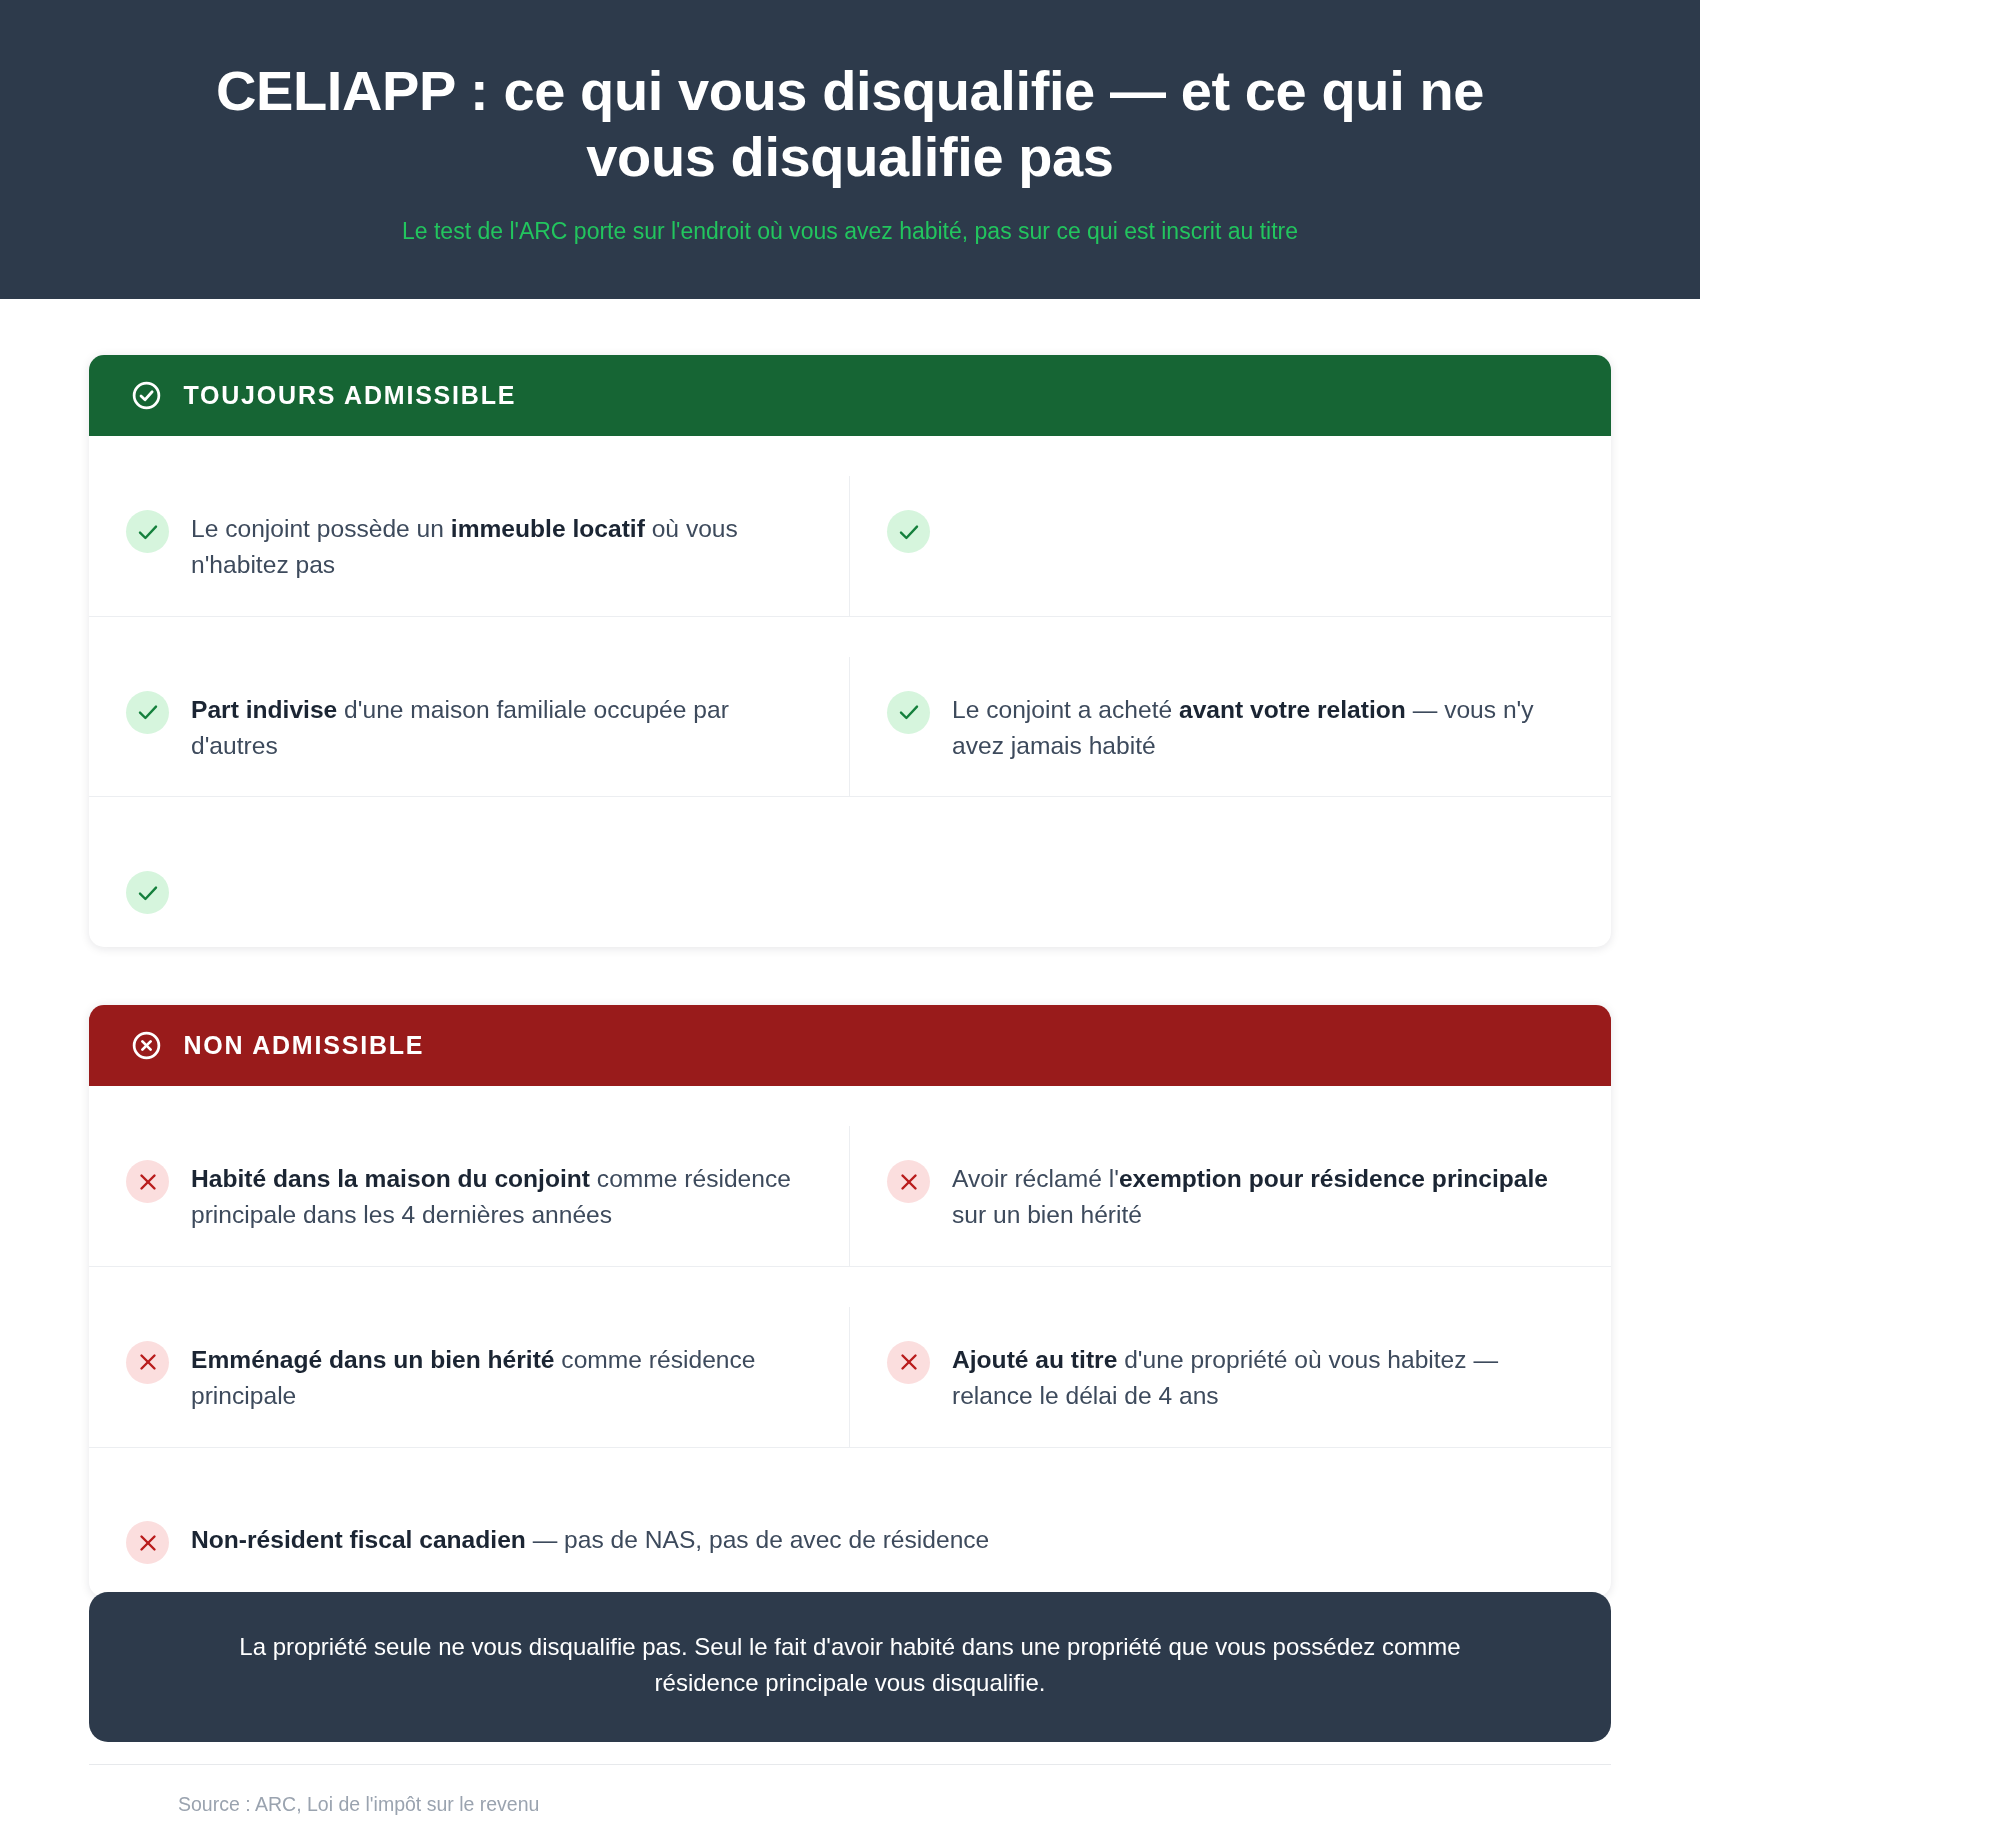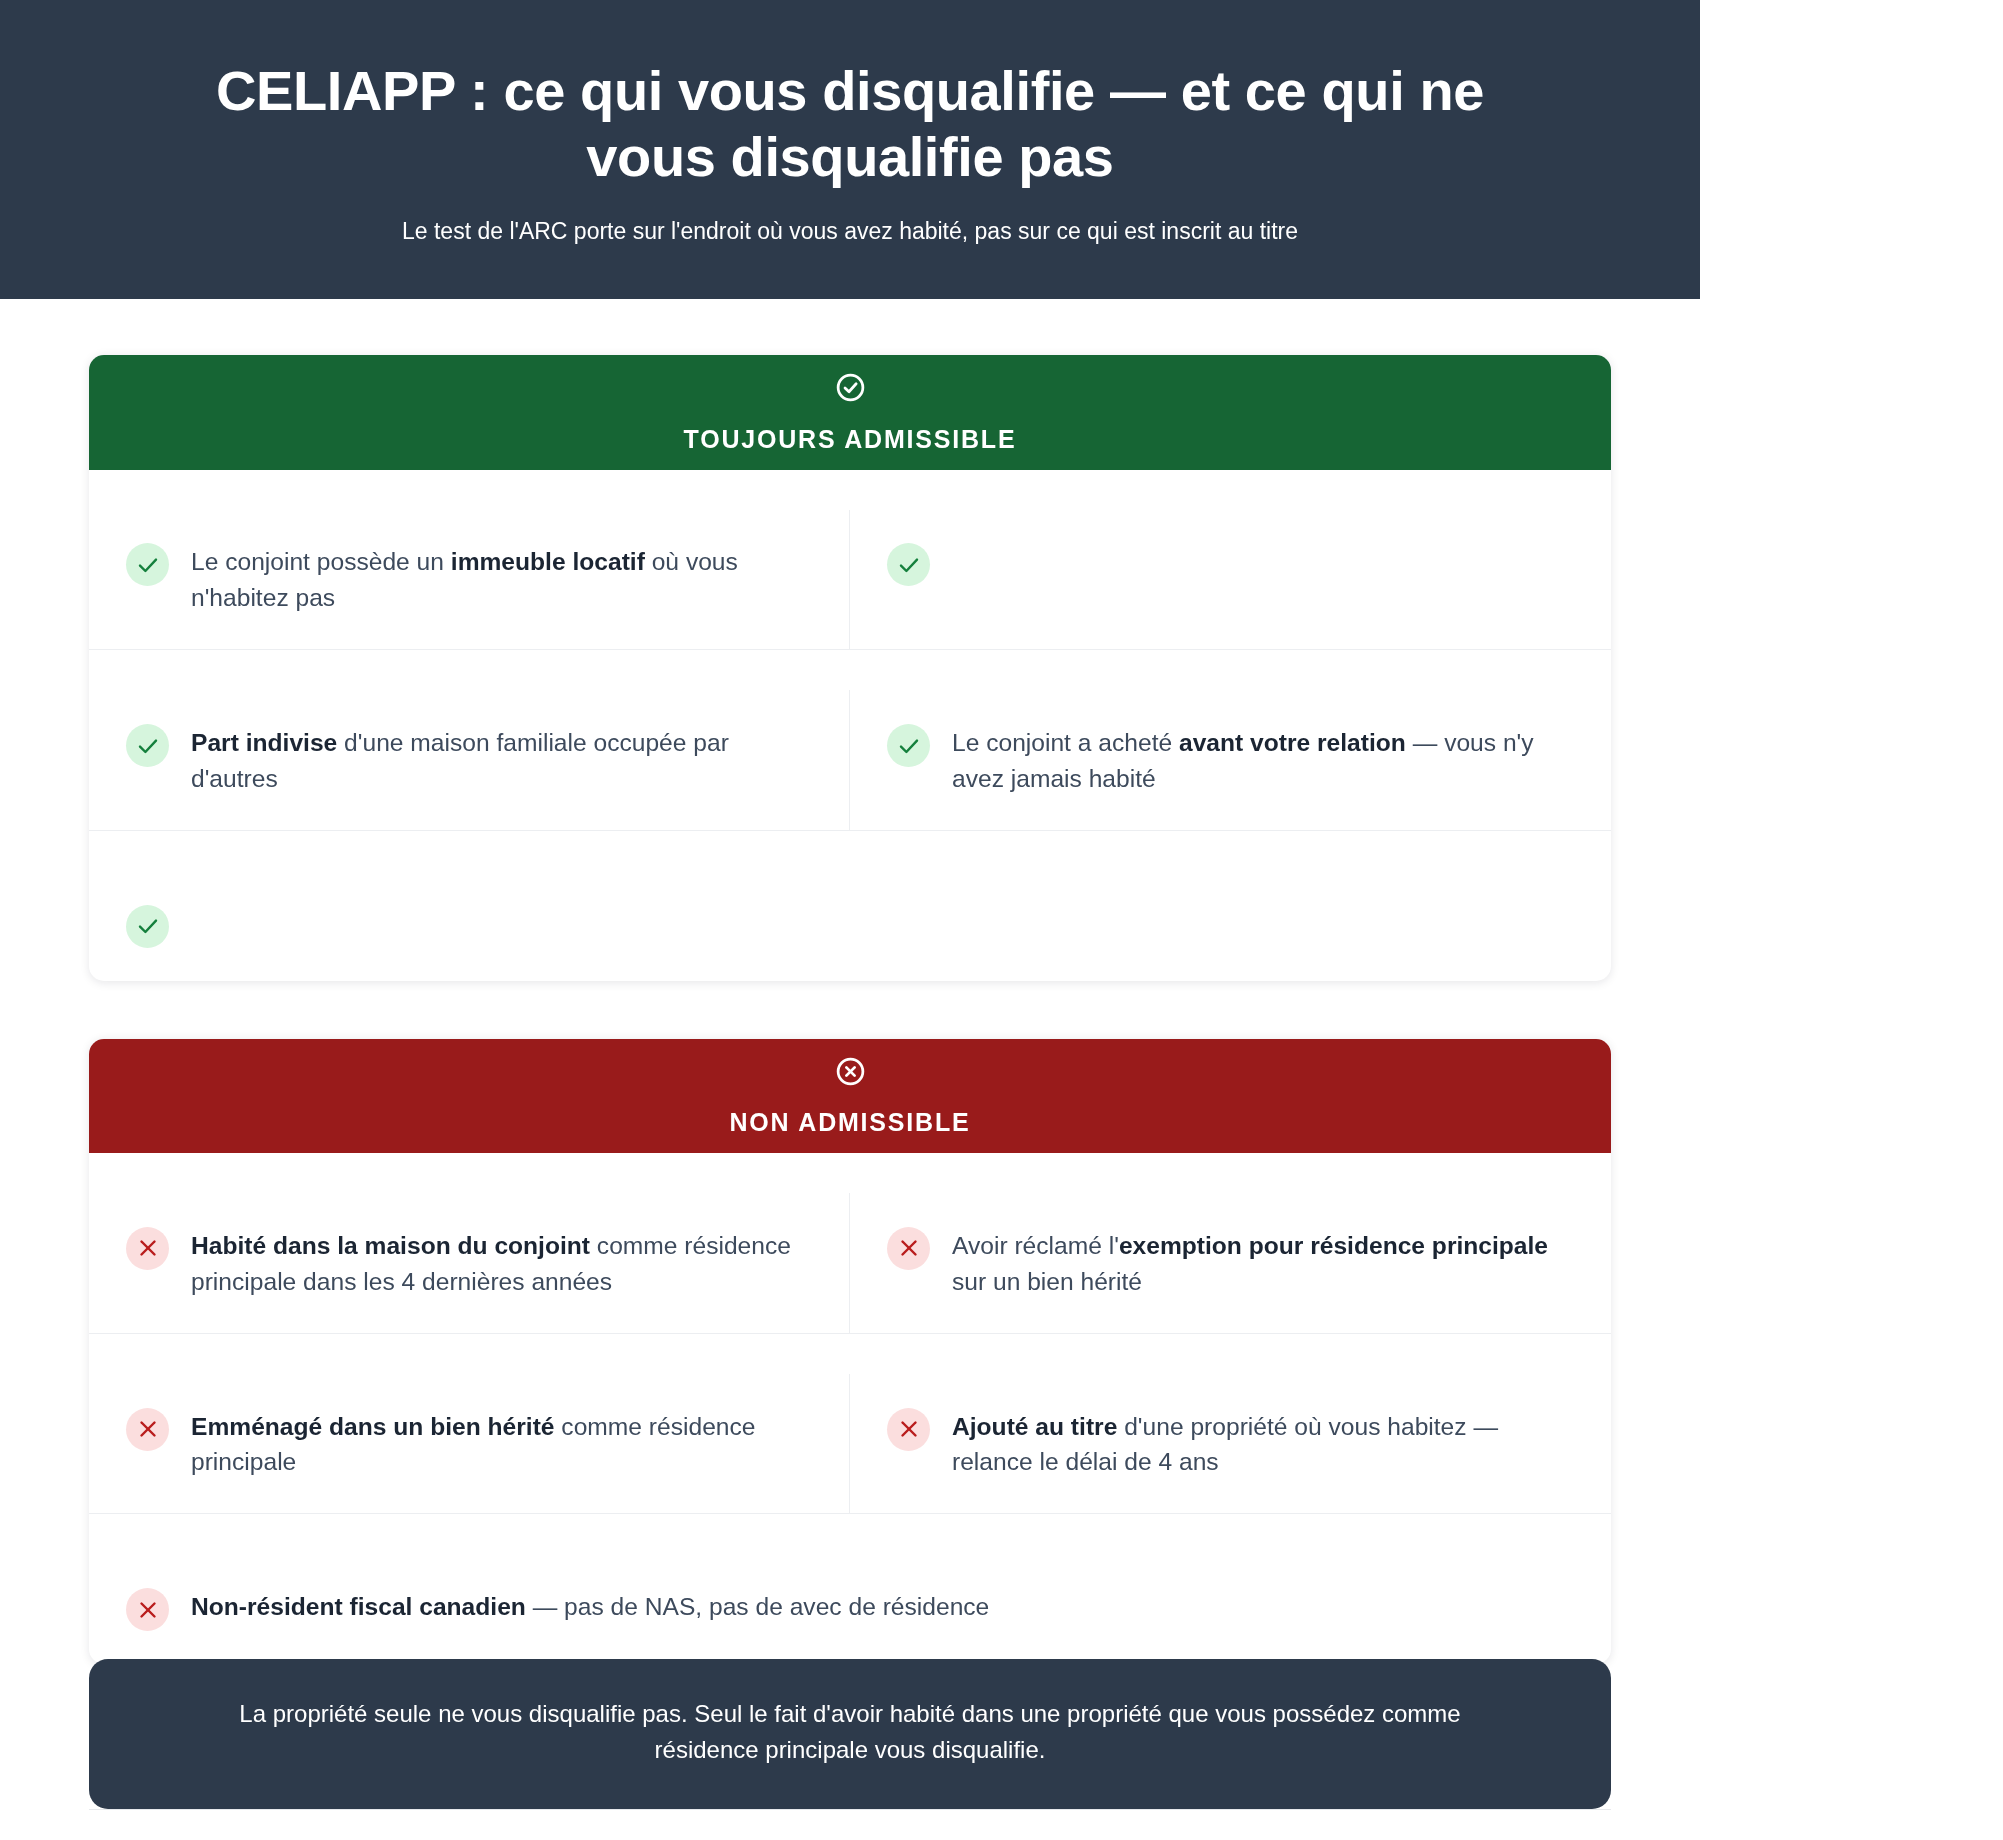--- a/index.html
+++ b/index.html
@@ -29,21 +29,21 @@
   }
   .hero-title {
     color: #ffffff;
     font-size: 56px;
     font-weight: bold;
     line-height: 1.18;
     letter-spacing: -0.4px;
   }
   .hero-sub {
     margin-top: 26px;
-    color: #ffffff;
+    color: #22c55e;
     font-size: 23px;
     font-weight: normal;
     line-height: 1.35;
   }
 
   
   .content {
     flex: 1;
     padding: 56px 89px 0 89px;
     display: flex;
@@ -55,23 +55,22 @@
     background: #ffffff;
     box-shadow: 0 1.9px 9.3px rgba(15,23,42,0.10);
     overflow: hidden;
   }
   .card + .card { margin-top: 58px; }
 
   .card-head {
     display: flex;
     align-items: center;
     gap: 20.4px;
-    padding: 16px 41px;
+    padding: 24px 41px;
     color: #ffffff;
-    flex-direction: column;
   }
   .card-head.green { background: #166534; }
   .card-head.red   { background: #991b1b; }
 
   .card-head-title {
     font-size: 25px;
     font-weight: bold;
     letter-spacing: 1.8px;
   }
 

